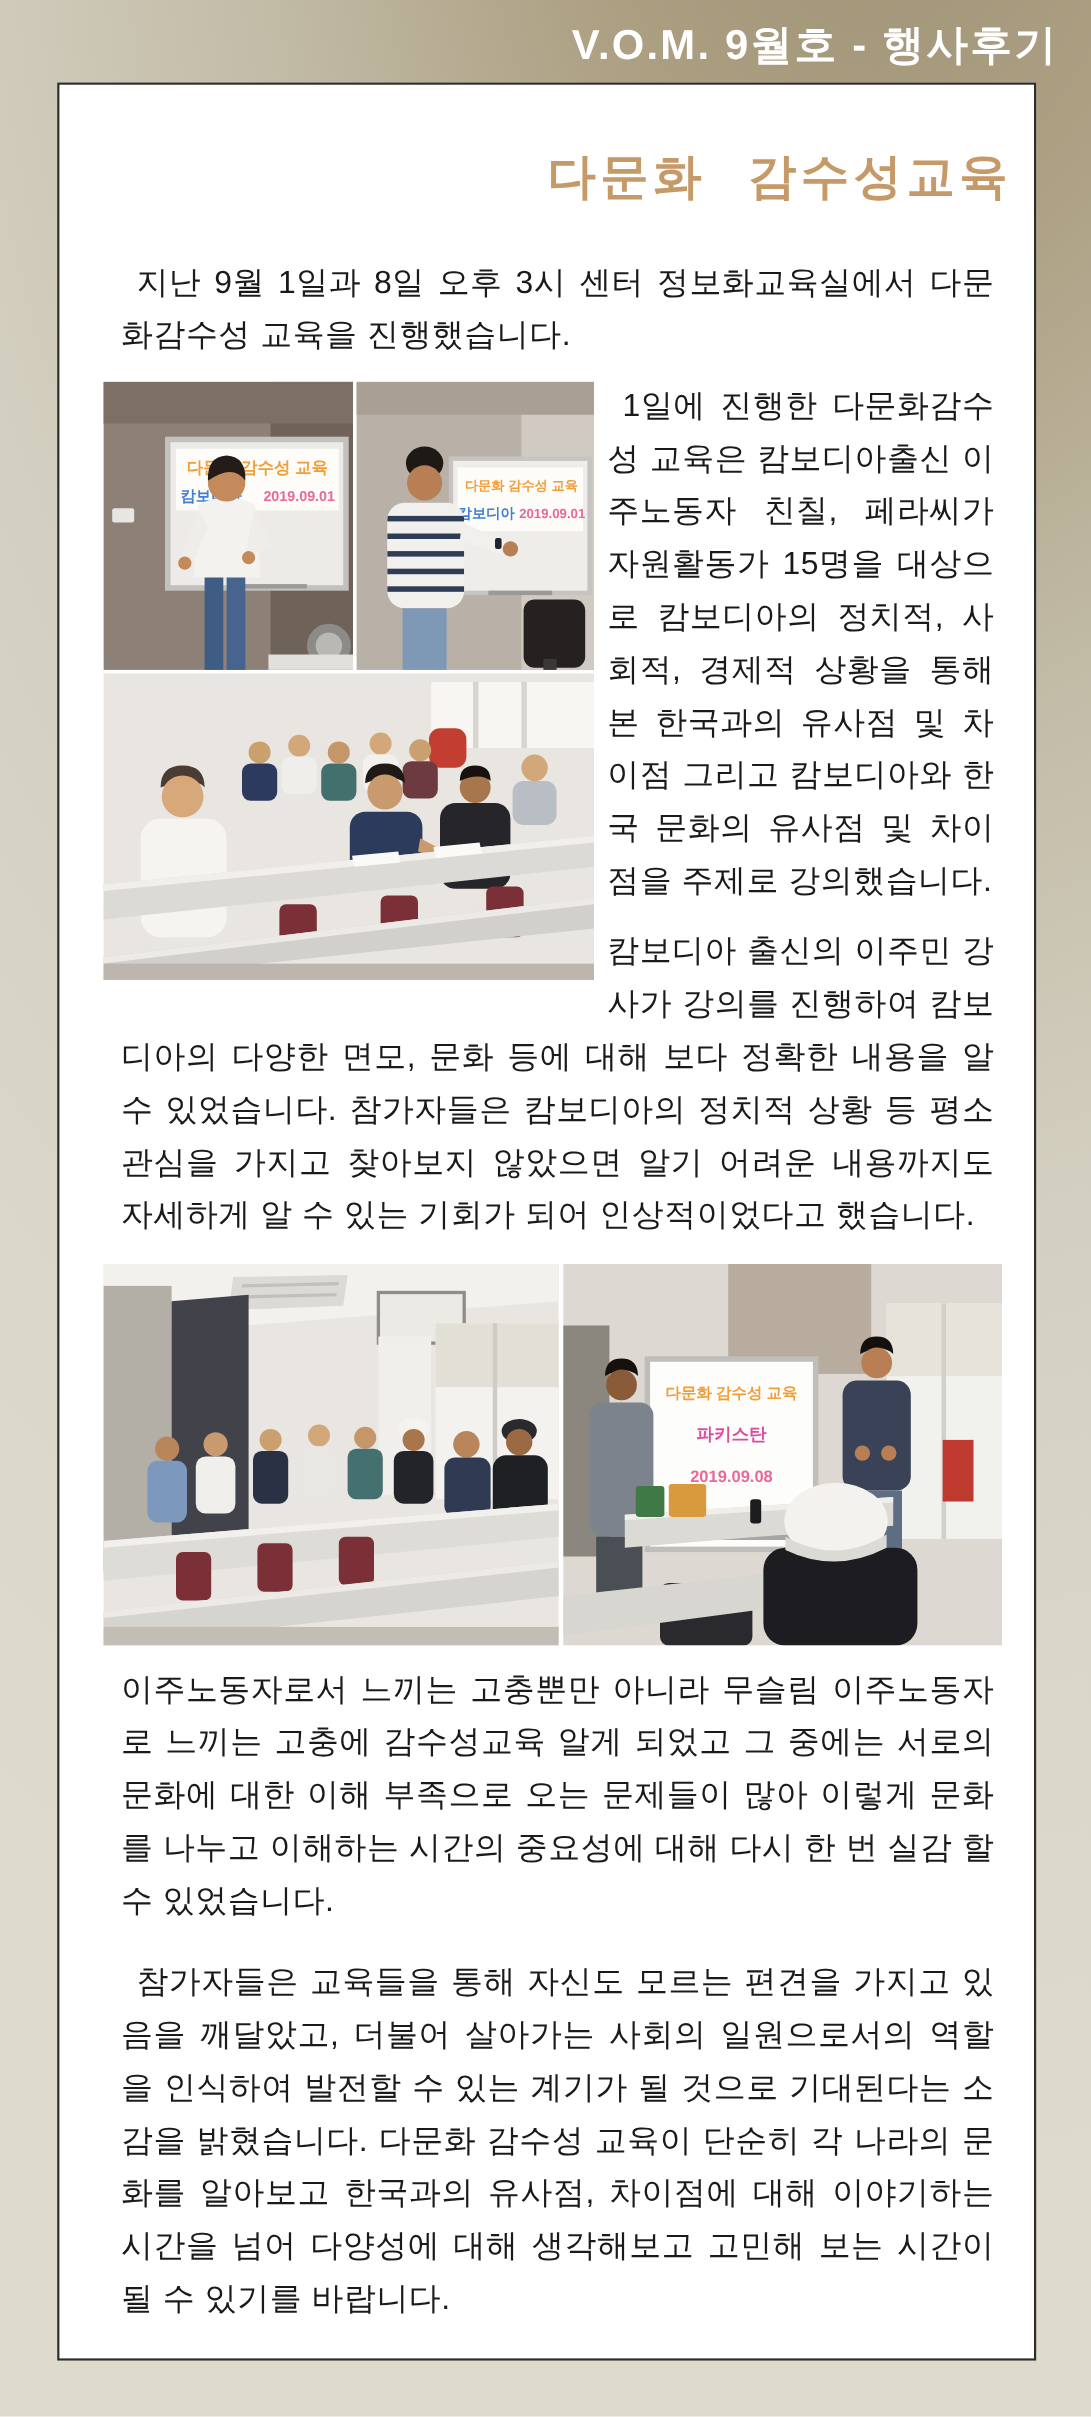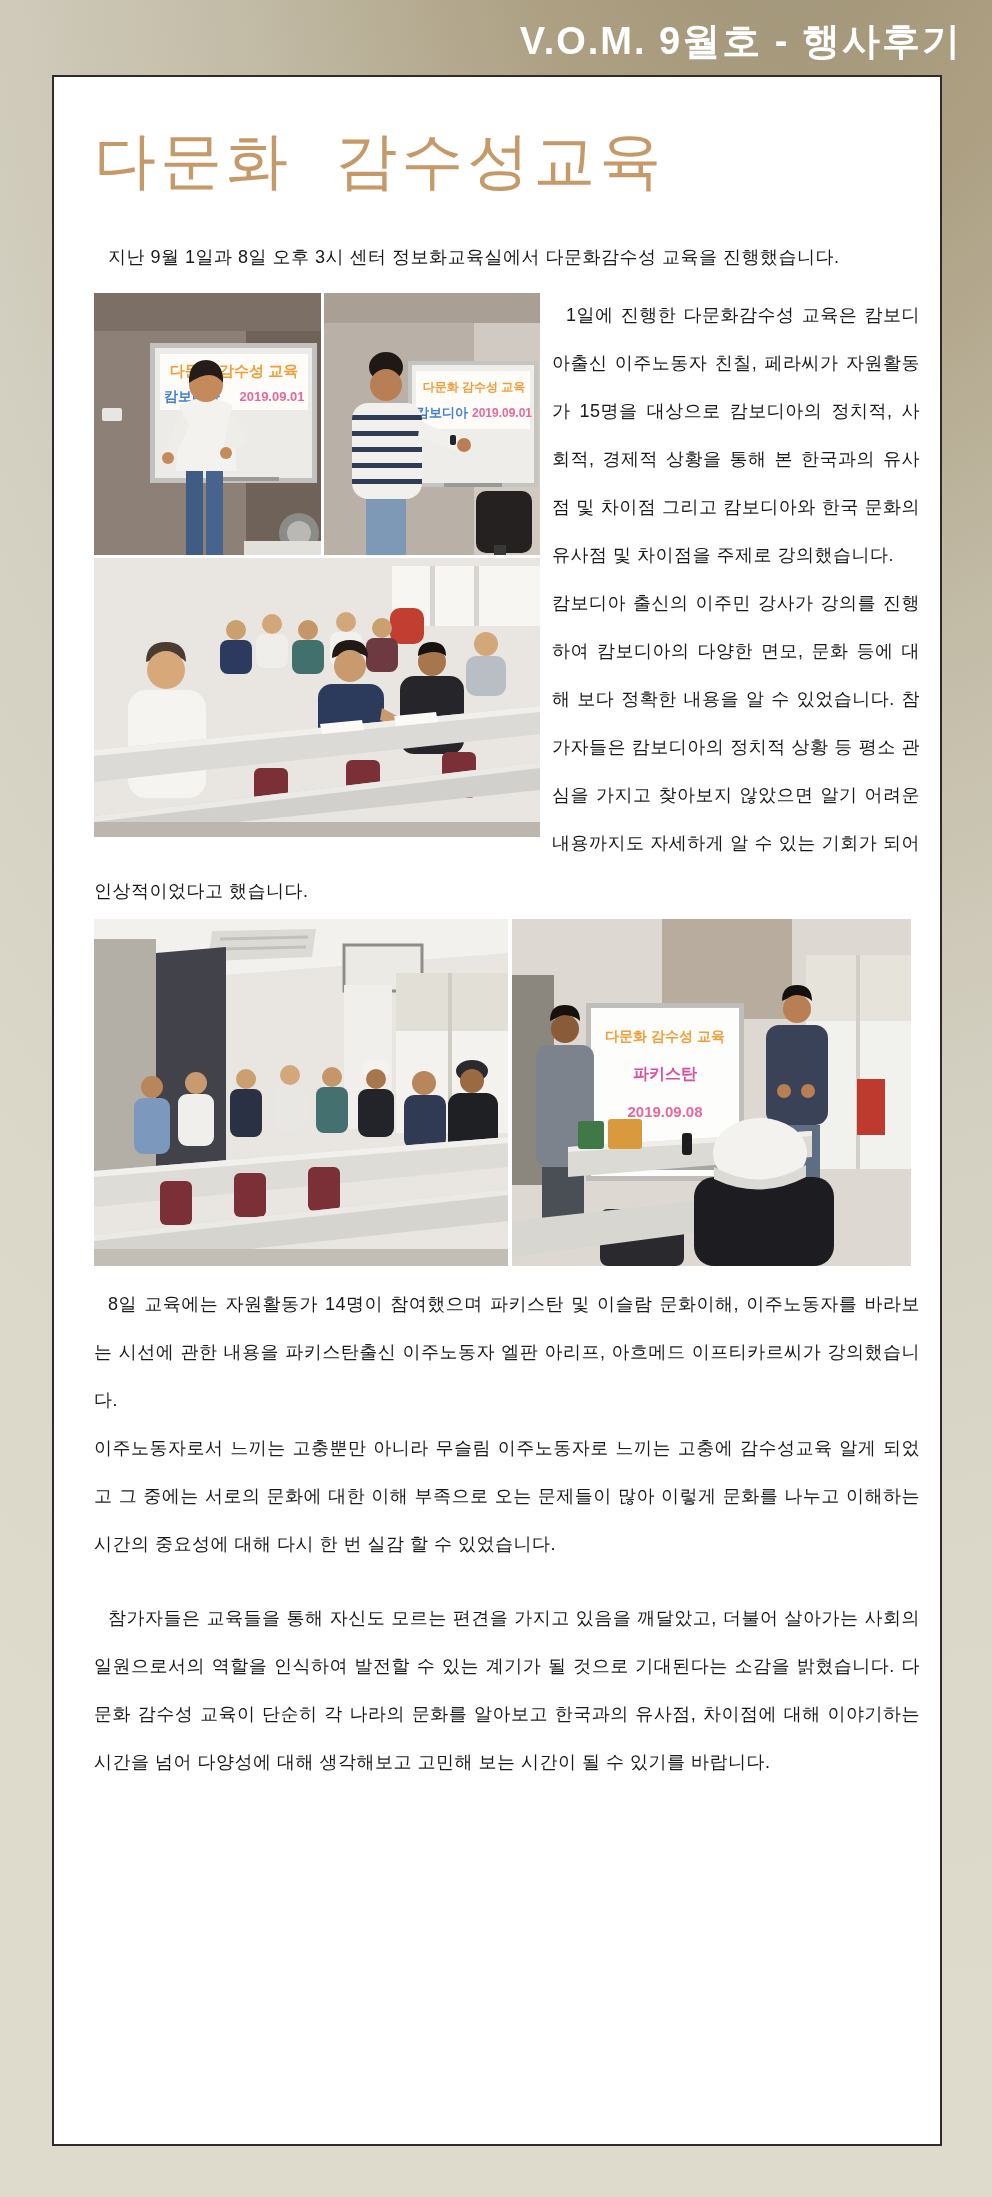--- a/index.html
+++ b/index.html
@@ -18,26 +18,26 @@
     font-size:38px;font-weight:bold;color:#ffffff;
     letter-spacing:2px;white-space:nowrap;
   }
   .content-box{
     position:absolute;left:52px;top:75px;
     width:890px;height:2071px;box-sizing:border-box;
     background:#ffffff;border:2px solid #2e2c28;
     padding:0 20px 0 40px;
   }
   .article-title{
-    margin:58px 0 0 0;text-align:left;
-    font-size:62px;line-height:52px;font-weight:normal;
+    margin:58px 0 0 0;text-align:right;
+    font-size:44px;line-height:52px;font-weight:bold;
     color:#c69a68;letter-spacing:4px;word-spacing:22px;
   }
   .body-text{
-    margin:0;font-size:18px;line-height:48px;color:#1a1a1a;
+    margin:16px;font-size:29px;line-height:48px;color:#1a1a1a;
     text-align:justify;letter-spacing:0.5px;
   }
   .indent{text-indent:14px;}
   .intro{margin-top:46px;}
   .section1{margin-top:10px;}
   .photo-grid-1{
     float:left;width:446px;margin:2px 12px 4px 0;
     display:grid;grid-template-columns:227px 216px;grid-gap:3px;
   }
   .photo-grid-1 .wide{grid-column:1 / span 2;}
@@ -269,18 +269,17 @@
         <rect x="88" y="290" width="84" height="57" rx="8" fill="#2a2a2e"></rect>
         <polygon points="0,302 182,282 182,314 0,338" fill="#d8d6d1"></polygon>
         <g>
           <rect x="182" y="258" width="140" height="89" rx="20" fill="#1d1d21"></rect>
           <ellipse cx="248" cy="234" rx="47" ry="35" fill="#f3f2ef"></ellipse>
           <path d="M202 248 Q248 274 294 246 L294 258 Q248 282 202 260 Z" fill="#dcdad4"></path>
         </g>
       </svg>
     </div>
 
-    <p class="body-text indent p-after-photos">8일 교육에는 자원활동가 14명이 참여했으며 파키스탄 및 이슬람 문화이해, 이주노동자를 바라보는 시선에 관한 내용을 파키스탄출신 이주노동자 엘판 아리프, 아흐메드 이프티카르씨가 강의했습니다.</p>
     <p class="body-text">이주노동자로서 느끼는 고충뿐만 아니라 무슬림 이주노동자로 느끼는 고충에 감수성교육 알게 되었고 그 중에는 서로의 문화에 대한 이해 부족으로 오는 문제들이 많아 이렇게 문화를 나누고 이해하는 시간의 중요성에 대해 다시 한 번 실감 할 수 있었습니다.</p>
     <p class="body-text indent closing">참가자들은 교육들을 통해 자신도 모르는 편견을 가지고 있음을 깨달았고, 더불어 살아가는 사회의 일원으로서의 역할을 인식하여 발전할 수 있는 계기가 될 것으로 기대된다는 소감을 밝혔습니다. 다문화 감수성 교육이 단순히 각 나라의 문화를 알아보고 한국과의 유사점, 차이점에 대해 이야기하는 시간을 넘어 다양성에 대해 생각해보고 고민해 보는 시간이 될 수 있기를 바랍니다.</p>
 
   </div>
 </div>
 
 </body></html>

